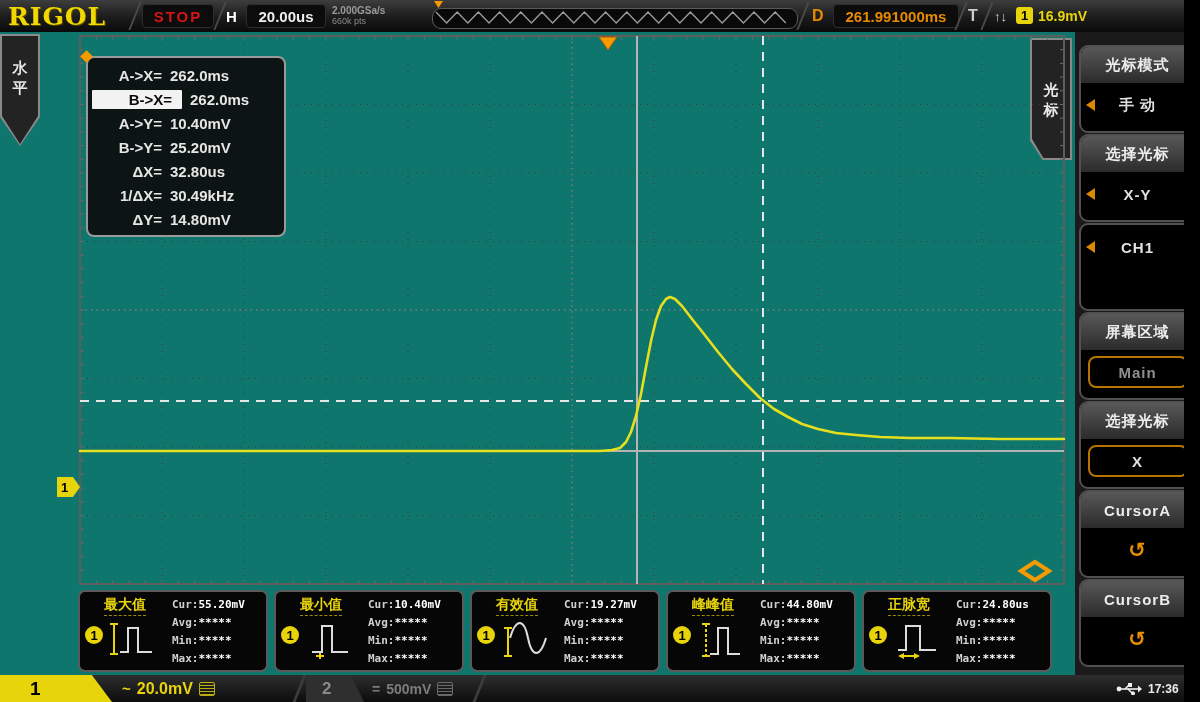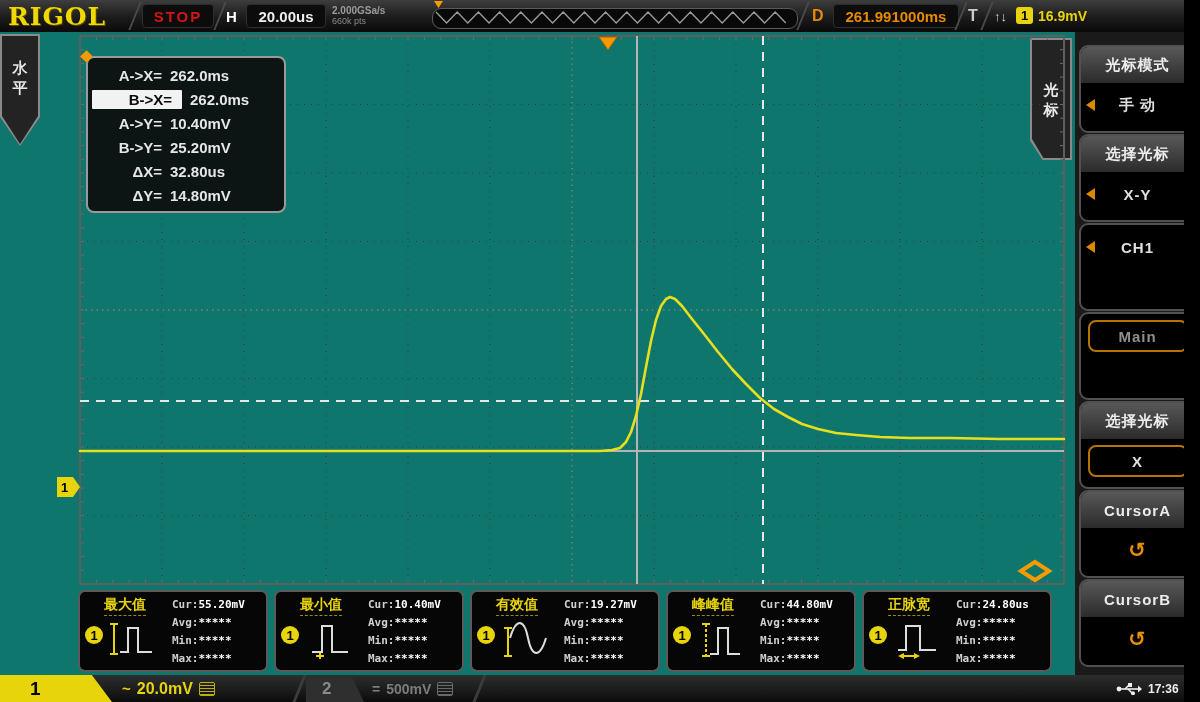--- a/index.html
+++ b/index.html
@@ -401,20 +401,24 @@
       </div>
     <div class="cb-row">
         <span class="cb-label">B-&gt;Y=</span>
         <span class="cb-value">25.20mV</span>
       </div>
     <div class="cb-row">
         <span class="cb-label">ΔX=</span>
         <span class="cb-value">32.80us</span>
       </div>
     <div class="cb-row">
+        <span class="cb-label">1/ΔX=</span>
+        <span class="cb-value">30.49kHz</span>
+      </div>
+    <div class="cb-row">
         <span class="cb-label">ΔY=</span>
         <span class="cb-value">14.80mV</span>
       </div>
   </div>
 
   <div id="menu-panel">
     <div class="menu-item" style="top:13px">
       <div class="mi-label">光标模式</div>
       <div class="mi-value">
           <span class="arrow-left"></span>
@@ -428,20 +432,21 @@
           <span>X-Y</span>
         </div>
     </div>
     <div class="menu-item" style="top:191px">
       <div class="mi-value">
           <span class="arrow-left"></span>
           <span>CH1</span>
         </div>
     </div>
     <div class="menu-item" style="top:280px">
+      <div class="mi-label">屏幕区域</div>
       <div class="mi-value">
           <span class="mi-box dim">Main</span>
         </div>
     </div>
     <div class="menu-item" style="top:369px">
       <div class="mi-label">选择光标</div>
       <div class="mi-value">
           <span class="mi-box">X</span>
         </div>
     </div>

